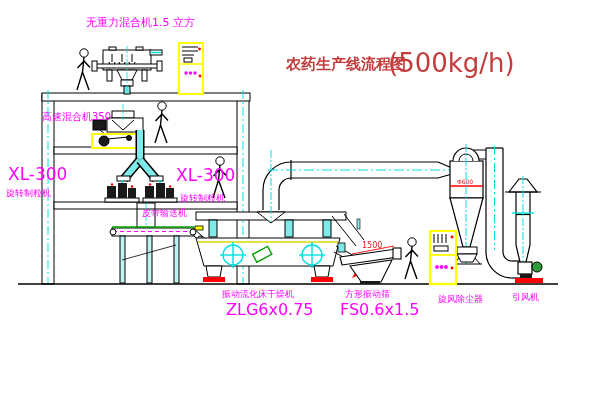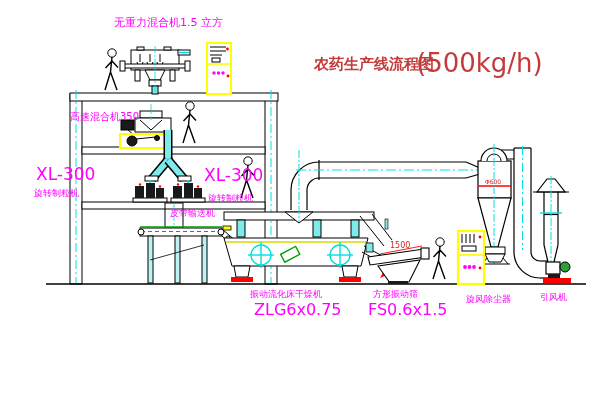--- a/index.html
+++ b/index.html
@@ -1,17 +1,17 @@
 <!DOCTYPE html>
 <html><head>
 <meta charset="utf-8">
 <style>
   html,body{margin:0;padding:0;background:#fff;}
   #stage{position:relative;width:568px;height:403px;background:#ffffff;overflow:hidden;
-         font-family:"DejaVu Sans","Liberation Sans",sans-serif;margin-left:28px;}
+         font-family:"DejaVu Sans","Liberation Sans",sans-serif;}
   svg{position:absolute;left:0;top:0;}
   svg text{font-family:"DejaVu Sans","Liberation Sans",sans-serif;}
   .mag{fill:#ff00ff;}
   .redtxt{fill:#e02020;}
   .title-cn{fill:#c43b3b;font-weight:bold;}
   .title-cap{fill:#c43b3b;font-weight:normal;}
 </style>
 </head>
 <body>
 

